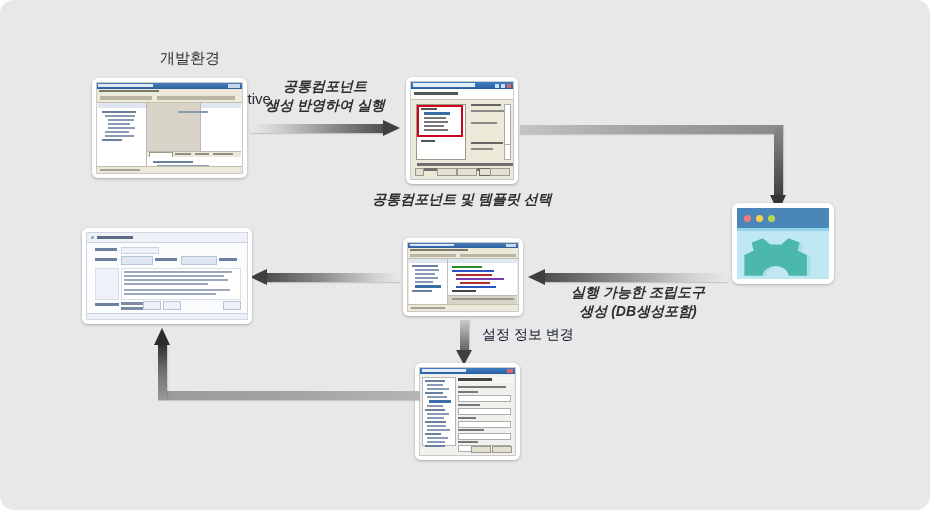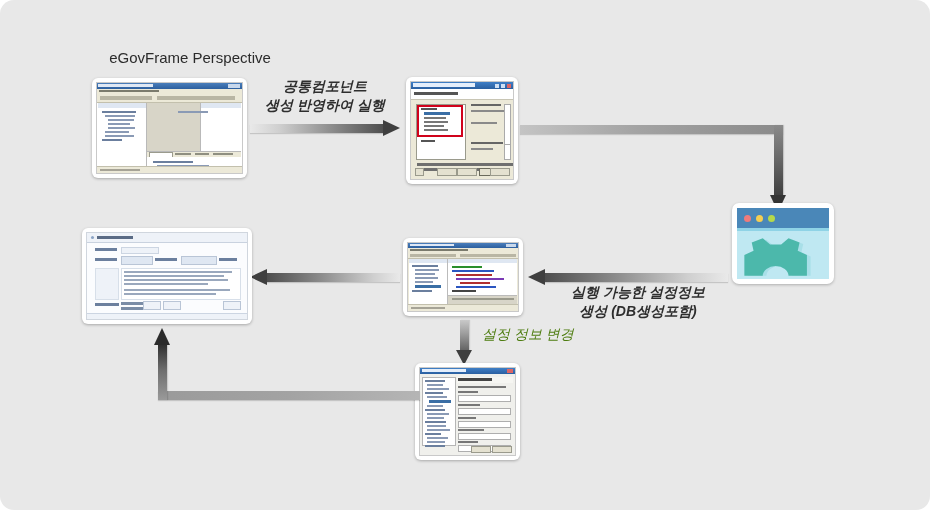--- a/index.html
+++ b/index.html
@@ -7,21 +7,21 @@
        font-family:"Liberation Sans","DejaVu Sans",sans-serif;}
 
   #canvas{position:relative;width:930px;height:510px;
           background:#e8e8e8;border-radius:14px;overflow:hidden;}
 
   
   .lbl{position:absolute;color:#2b2b2b;text-align:center;line-height:1.35;
        white-space:pre-line;}
   .lbl.plain{font-weight:400;}
   .lbl.it{font-style:italic;font-weight:700;color:#2e2e2e;}
-  .lbl.it2{font-style:italic;font-weight:400;color:#4d7c0f;}
+  .lbl.it2{font-weight:400;color:#0f172a;}
 
   
   .shot{position:absolute;background:#fff;border-radius:6px;
         box-shadow:0 1px 3px rgba(0,0,0,.28);overflow:hidden;
         padding:4px;box-sizing:border-box;}
   .shot .inner{width:100%;height:100%;overflow:hidden;position:relative;
         border:1px solid #c9c9c9;box-sizing:border-box;background:#fff;}
   .blk{position:absolute;}
 
   
@@ -34,20 +34,21 @@
   #te-icon{position:absolute;background:#fff;border-radius:7px;
            box-shadow:0 1px 3px rgba(0,0,0,.25);padding:5px;box-sizing:border-box;}
   #te-icon .scr{width:100%;height:100%;position:relative;overflow:hidden;}
 </style>
 </head>
 <body>
 
 <div id="canvas">
 
   <div class="lbl plain" style="left:60px;top:28px;width:260px;font-size:15px;">
+    <div>개발환경</div>
     <div>eGovFrame Perspective</div>
   </div>
 
   <div class="shot" style="left:92px;top:78px;width:155px;height:100px;">
     <div class="inner">
 
       <div class="blk" style="left:0;top:0;right:0;height:6px;background:linear-gradient(#3b6ea5,#2b5party);background:linear-gradient(#4a7ebb,#2d5f9e);"></div>
       <div class="blk" style="left:1px;top:1px;width:55px;height:3px;background:#dfe8f5;"></div>
       <div class="blk" style="right:2px;top:1px;width:12px;height:4px;background:#c8d8ec;"></div>
 
@@ -136,20 +137,21 @@
       <div class="blk" style="left:6px;top:81px;width:96px;height:3px;background:#6f6f6f;"></div>
       <div class="blk" style="left:6px;top:86px;width:70px;height:3px;background:#6f6f6f;"></div>
 
       <div class="blk" style="left:4px;bottom:3px;width:7px;height:6px;background:#e4e1d0;border:1px solid #9a9a8c;"></div>
       <div class="blk" style="left:26px;bottom:3px;width:18px;height:6px;background:#e4e1d0;border:1px solid #9a9a8c;"></div>
       <div class="blk" style="left:46px;bottom:3px;width:18px;height:6px;background:#e4e1d0;border:1px solid #9a9a8c;"></div>
       <div class="blk" style="left:68px;bottom:3px;width:18px;height:6px;background:#e4e1d0;border:1px solid #6a6a5c;"></div>
       <div class="blk" style="right:3px;bottom:3px;width:18px;height:6px;background:#e4e1d0;border:1px solid #9a9a8c;"></div>
     </div>
   </div>
+  <div class="lbl it" style="left:362px;top:190px;width:200px;font-size:14px;">공통컴포넌트 및 템플릿 선택</div>
 
   <div class="arw" style="left:520px;top:125px;width:270px;height:95px;">
 
     <div class="bar-h" style="left:0;top:0;width:263px;height:9px;
          background:linear-gradient(90deg,#c4c4c4 0%,#a3a3a3 45%,#8a8a8a 100%);
          box-shadow:0 1px 1px rgba(0,0,0,.15);"></div>
 
     <div class="bar-v" style="left:254px;top:0;height:72px;
          background:linear-gradient(180deg,#8a8a8a 0%,#6d6d6d 40%,#3d3d3d 100%);
          box-shadow:1px 0 1px rgba(0,0,0,.15);"></div>
@@ -178,21 +180,21 @@
   </div>
 
   <div class="arw" style="left:528px;top:269px;width:200px;height:16px;">
     <div class="bar-h" style="left:17px;top:4px;width:183px;height:9px;
          background:linear-gradient(90deg,#4e4e4e 0%,#8e8e8e 40%,#cfcfcf 78%,#e9e9e9 100%);
          box-shadow:0 1px 1px rgba(0,0,0,.15);"></div>
     <div class="head" style="left:0;top:0;
          border-top:8px solid transparent;border-bottom:8px solid transparent;
          border-right:17px solid #3f3f3f;"></div>
   </div>
-  <div class="lbl it" style="left:548px;top:283px;width:180px;font-size:14px;">실행 가능한 설정정보
+  <div class="lbl it" style="left:548px;top:283px;width:180px;font-size:14px;">실행 가능한 조립도구
 생성 (DB생성포함)</div>
 
   <div class="shot" style="left:403px;top:238px;width:120px;height:78px;">
     <div class="inner" style="background:#ece9d8;">
       <div class="blk" style="left:0;top:0;right:0;height:5px;background:linear-gradient(#4a7ebb,#2d5f9e);"></div>
       <div class="blk" style="left:2px;top:1px;width:44px;height:2px;background:#dfe8f5;"></div>
       <div class="blk" style="right:2px;top:1px;width:10px;height:3px;background:#c8d8ec;"></div>
       <div class="blk" style="left:0;top:5px;right:0;height:4px;background:#ece9d8;"></div>
       <div class="blk" style="left:2px;top:6px;width:58px;height:2px;background:#7b7b6d;"></div>
       <div class="blk" style="left:0;top:9px;right:0;height:6px;background:#ece9d8;border-bottom:1px solid #c3c0ad;"></div>

